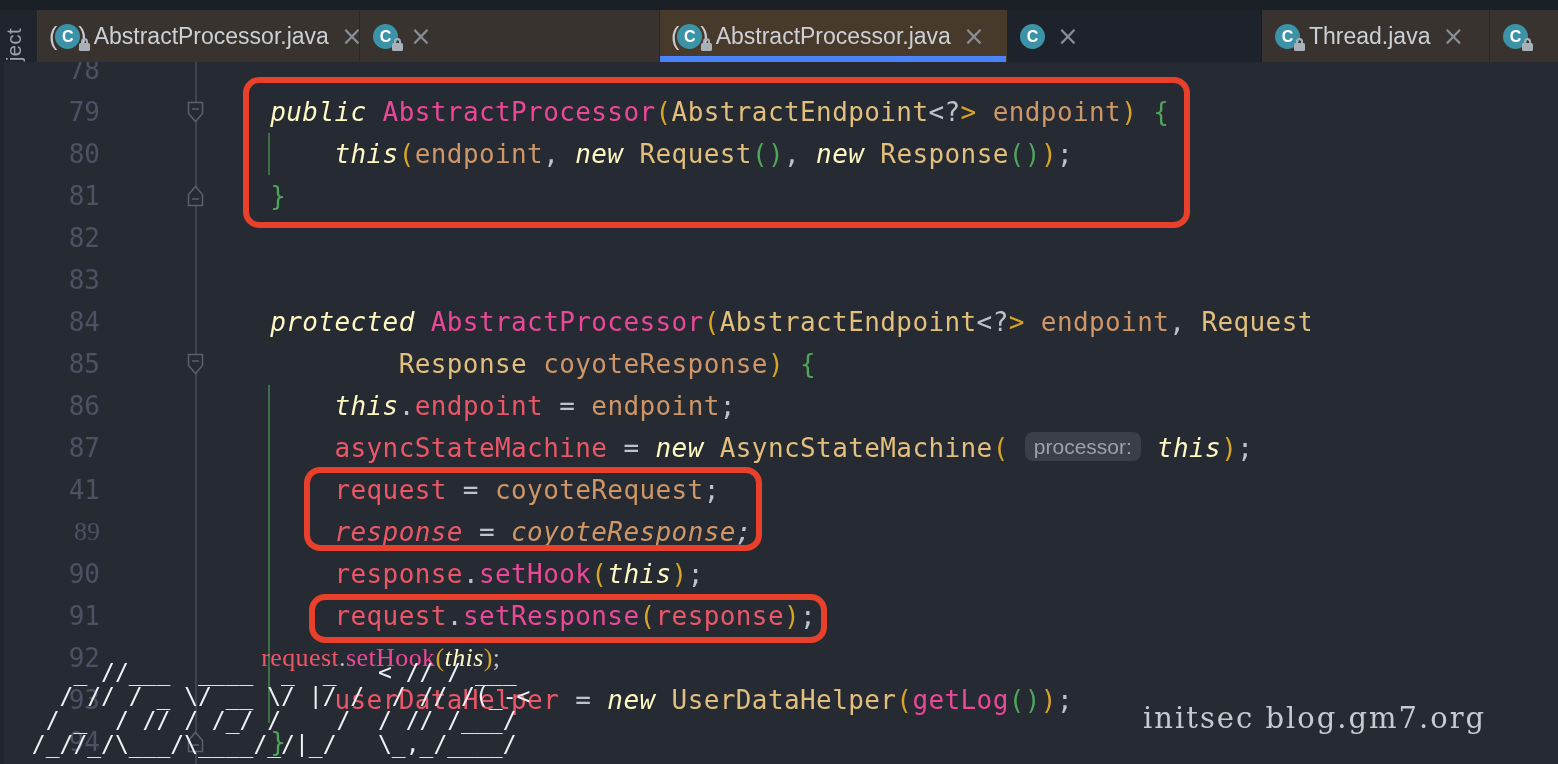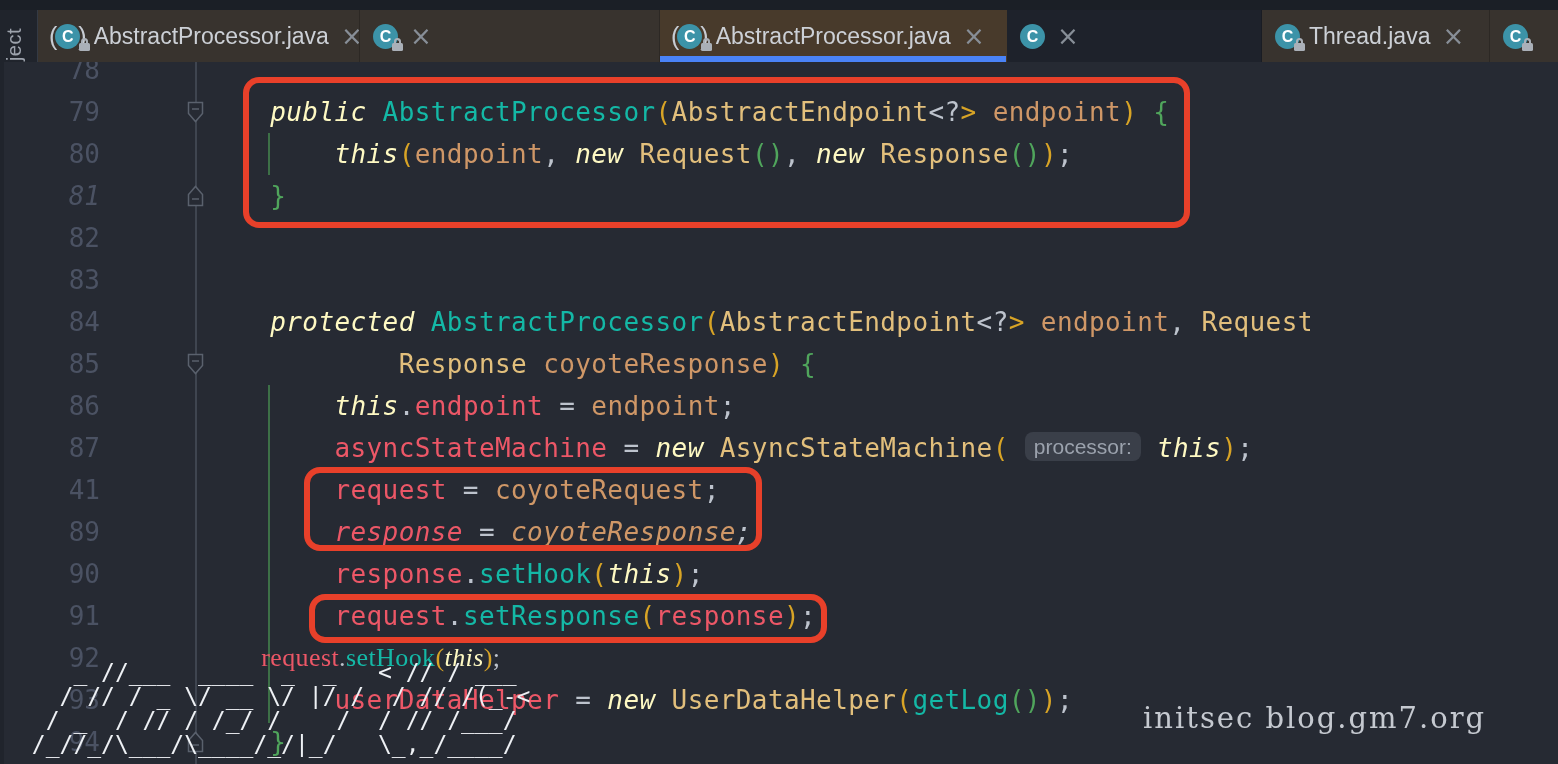--- a/index.html
+++ b/index.html
@@ -33,21 +33,21 @@
 
   
   .editor{position:absolute;left:4px;top:62px;width:1306px;height:702px;overflow:hidden;background:#262a33;}
   .fold-line{position:absolute;left:191px;top:0;width:2px;height:702px;background:#3f4550;}
   .guide{position:absolute;width:2px;background:#3d7047;}
   .gut-num{position:absolute;left:38px;width:58px;height:42px;text-align:right;
     color:#4b5263;font:26px/42px "DejaVu Sans Mono",monospace;cursor:pointer;}
   .crow{position:absolute;left:202px;height:42px;white-space:pre;
     font:26px/42px "DejaVu Sans Mono",monospace;letter-spacing:.4px;}
   .sg-kw{color:#fef9c3;font-style:italic;}
-  .sg-fn{color:#14b8a6;}
+  .sg-fn{color:#ec4899;}
   .sg-ty{color:#e2bf7c;}
   .sg-pr{color:#cf9767;}
   .sg-fd{color:#ec5767;}
   .sg-y{color:#d8a426;}
   .sg-g{color:#50a55c;}
   .sg-pl{color:#bdc3cd;}
   .sg-hint{display:inline-block;background:#3a3f49;color:#9ba2ad;border-radius:8px;padding:0 9px;
     font:21px/29px "Liberation Sans",sans-serif;letter-spacing:0;vertical-align:3px;}
   .fold-marker{position:absolute;left:183px;width:17px;height:22px;cursor:pointer;}
 
@@ -124,29 +124,29 @@
 <div class="editor">
   <div class="fold-line"></div>
   <div id="guides">
       <div class="guide" style="left: 264px; top: 71px; height: 42px;"></div>
       <div class="guide" style="left: 264px; top: 323px; height: 338px;"></div>
     </div>
   <div id="gutter">
       <div class="gut-num" style="top: -13px;">78</div>
       <div class="gut-num" style="top: 29px;">79</div>
       <div class="gut-num" style="top: 71px;">80</div>
-      <div class="gut-num" style="top: 113px; font-style: italic;">81</div>
+      <div class="gut-num" style="top: 113px;">81</div>
       <div class="gut-num" style="top: 155px;">82</div>
       <div class="gut-num" style="top: 197px;">83</div>
       <div class="gut-num" style="top: 239px;">84</div>
       <div class="gut-num" style="top: 281px;">85</div>
       <div class="gut-num" style="top: 323px;">86</div>
       <div class="gut-num" style="top: 365px;">87</div>
       <div class="gut-num" style="top: 407px;">41</div>
-      <div class="gut-num" style="top: 449px;">89</div>
+      <div class="gut-num" style="top: 449px; font-family: Liberation Serif, serif;">89</div>
       <div class="gut-num" style="top: 491px;">90</div>
       <div class="gut-num" style="top: 533px;">91</div>
       <div class="gut-num" style="top: 575px;">92</div>
       <div class="gut-num" style="top: 617px;">93</div>
       <div class="gut-num" style="top: 659px;">94</div>
     </div>
   <div id="code">
       <div class="crow" style="top: -13px;"></div>
       <div class="crow" style="top: 29px;"><span class="sg-pl">    </span><span class="sg-kw">public</span><span class="sg-pl"> </span><span class="sg-fn">AbstractProcessor</span><span class="sg-y">(</span><span class="sg-ty">AbstractEndpoint</span><span class="sg-pl">&lt;?</span><span class="sg-y">&gt;</span><span class="sg-pl"> </span><span class="sg-pr">endpoint</span><span class="sg-y">)</span><span class="sg-pl"> </span><span class="sg-g">{</span></div>
       <div class="crow" style="top: 71px;"><span class="sg-pl">        </span><span class="sg-kw">this</span><span class="sg-y">(</span><span class="sg-pr">endpoint</span><span class="sg-pl">, </span><span class="sg-kw">new</span><span class="sg-pl"> </span><span class="sg-ty">Request</span><span class="sg-g">()</span><span class="sg-pl">, </span><span class="sg-kw">new</span><span class="sg-pl"> </span><span class="sg-ty">Response</span><span class="sg-g">()</span><span class="sg-y">)</span><span class="sg-pl">;</span></div>

